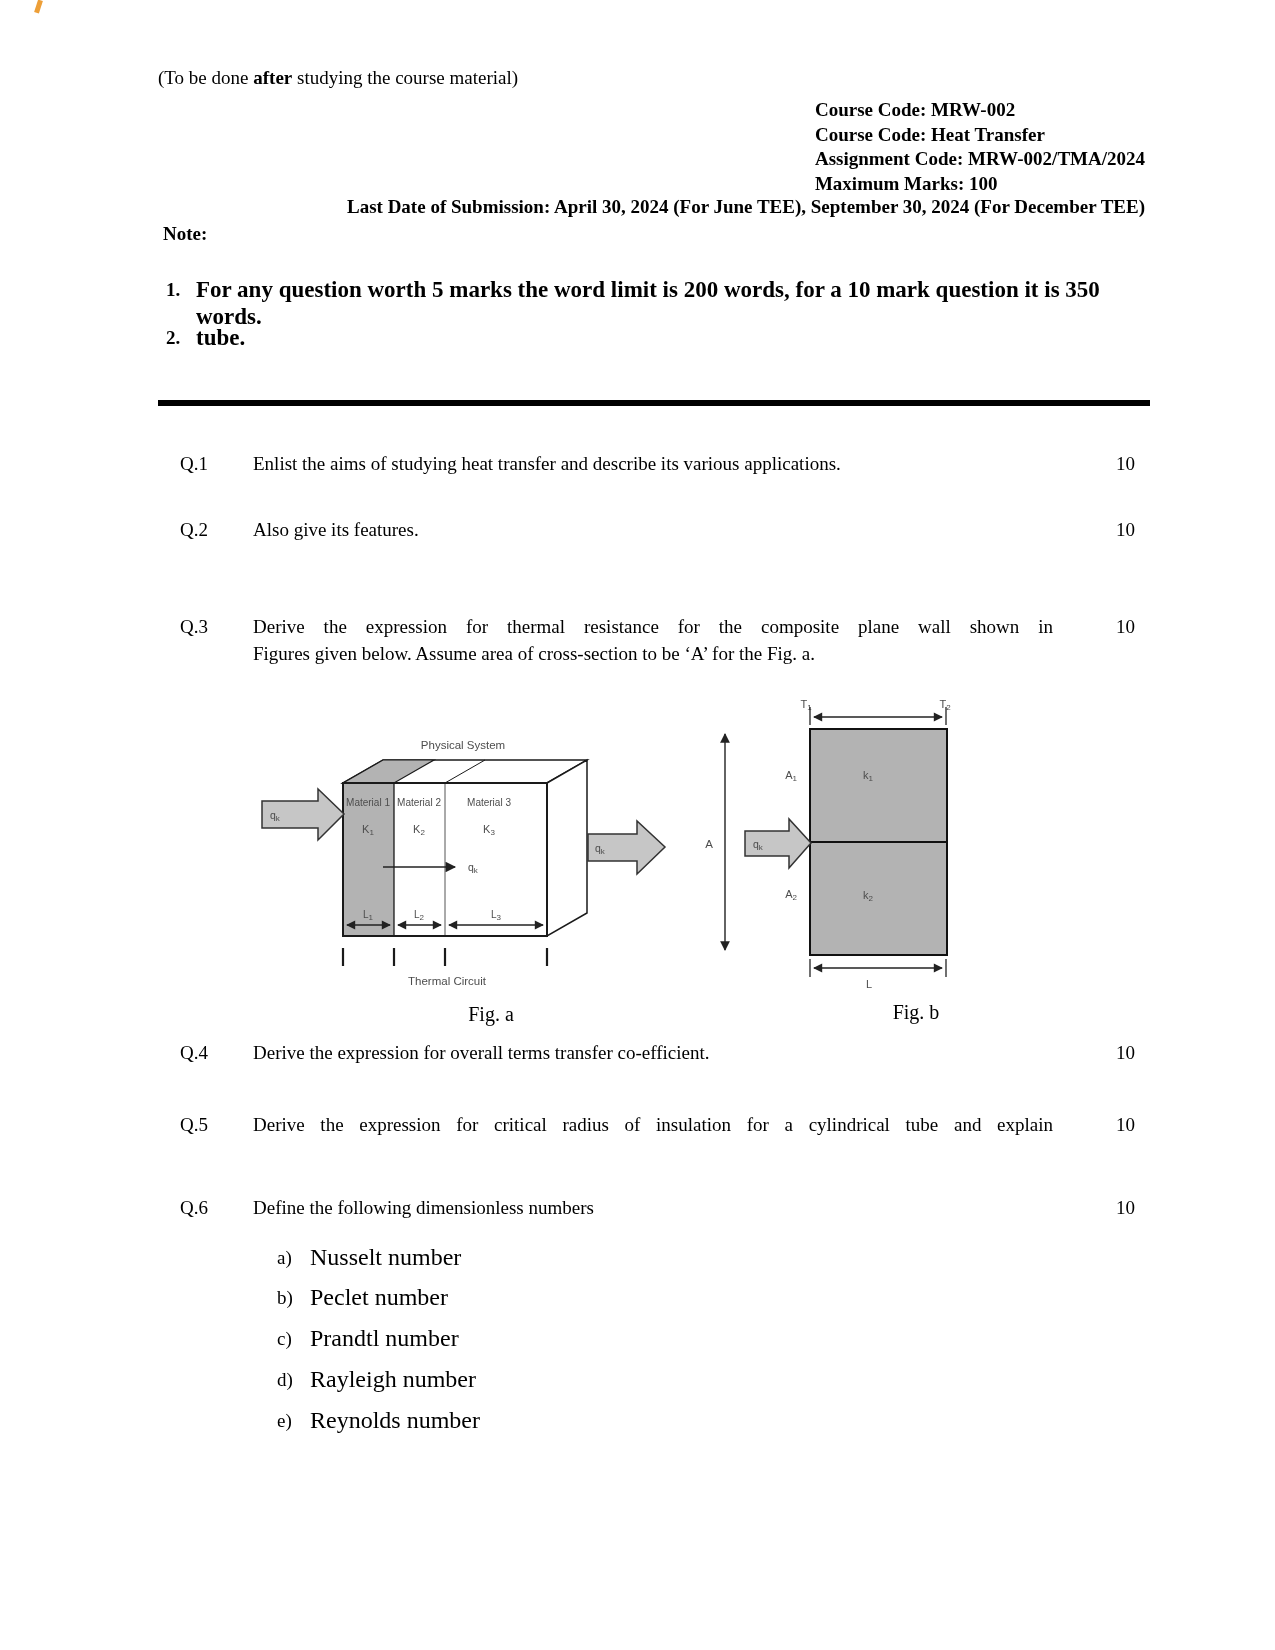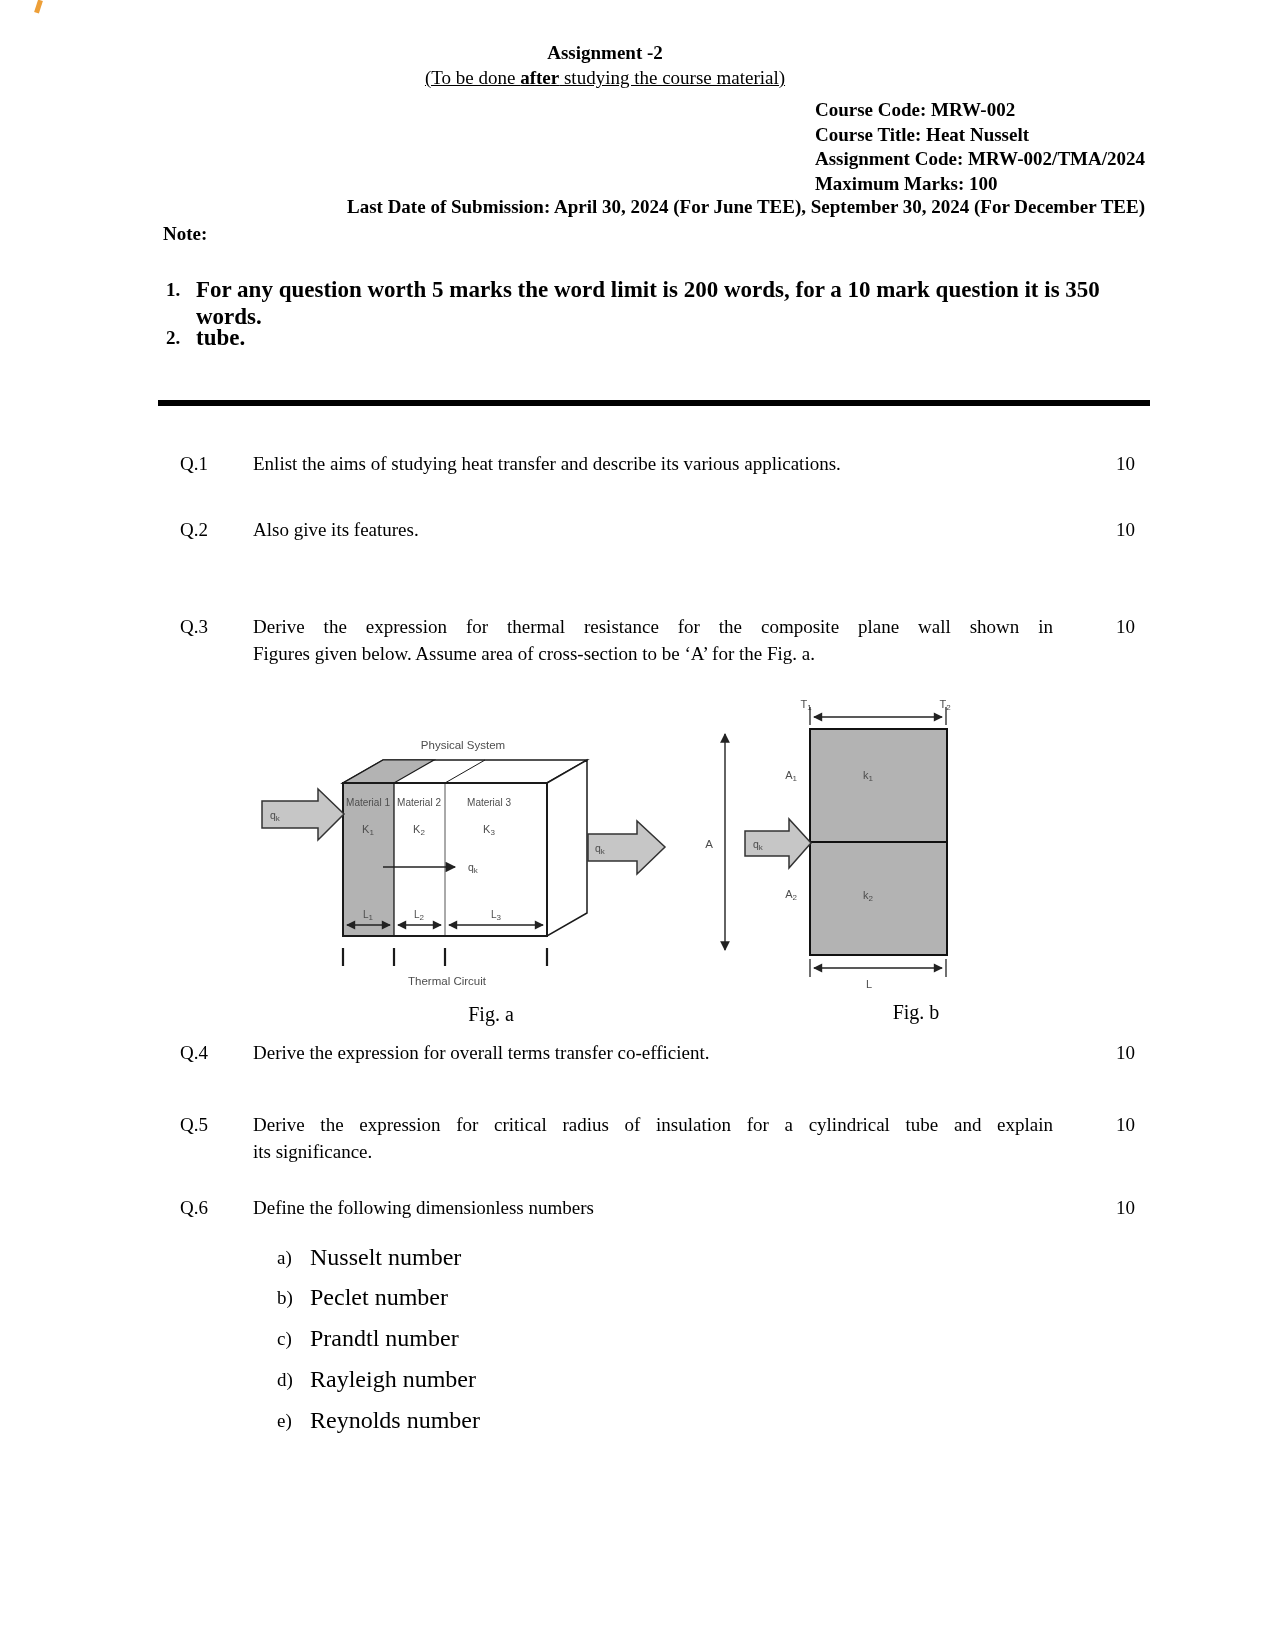--- a/index.html
+++ b/index.html
@@ -1,21 +1,21 @@
 <!DOCTYPE html>
 <html><head>
 <meta charset="utf-8">
 <style>
   html,body{margin:0;padding:0;background:#ffffff;}
   .page{position:relative;width:1275px;height:1650px;background:#fff;overflow:hidden;
         font-family:"Liberation Serif","DejaVu Serif",serif;color:#000;}
   .corner-mark{position:absolute;left:36px;top:0;width:5px;height:13px;background:#ed9f38;transform:rotate(18deg);}
   .title-wrap{position:absolute;left:158px;width:894px;top:42px;text-align:center;}
   .title{font-size:19px;font-weight:bold;}
-  .subtitle{position:absolute;left:158px;width:894px;top:67px;text-align:center;font-size:19px;text-decoration:underline;}
+  .subtitle{position:absolute;left:158px;width:894px;top:67px;text-align:left;font-size:19px;}
   .subtitle b{font-weight:bold;}
   .meta{position:absolute;right:130px;top:98px;text-align:left;font-weight:bold;font-size:19px;line-height:24.5px;}
   .last-date{position:absolute;left:160px;right:130px;top:196px;text-align:right;font-weight:bold;font-size:19px;}
   .note-label{position:absolute;left:163px;top:223px;font-weight:bold;font-size:19px;}
   .note-row{position:absolute;left:0;top:0;width:100%;}
   .note-num{position:absolute;left:166px;font-weight:bold;font-size:19px;line-height:27px;}
   .note-text{position:absolute;left:196px;width:934px;font-weight:bold;font-size:23px;line-height:27px;}
   .rule{position:absolute;left:158px;top:400px;width:992px;height:6px;background:#000;}
   .q-row{position:absolute;left:0;width:100%;}
   .q-num{position:absolute;left:180px;font-size:19px;line-height:27px;}
@@ -29,28 +29,25 @@
   .figlabel{font-family:"Liberation Sans","DejaVu Sans",sans-serif;fill:#4d4d4d;}
   .figcaption{font-family:"Liberation Serif","DejaVu Serif",serif;fill:#000;font-size:20px;}
 </style>
 </head>
 <body>
 
 <div class="page">
 
   <div class="corner-mark"></div>
 
-  <div class="title-wrap">
-    <span class="title">Assignment -2</span>
-  </div>
   <div class="subtitle"><span>(To be done </span><b>after</b><span> studying the course material)</span></div>
 
   <div class="meta">
     <div>Course Code: MRW-002</div>
-    <div>Course Title: Heat Nusselt</div>
+    <div>Course Code: Heat Transfer</div>
     <div>Assignment Code: MRW-002/TMA/2024</div>
     <div>Maximum Marks: 100</div>
   </div>
 
   <div class="last-date">Last Date of Submission: April 30, 2024 (For June TEE), September 30, 2024 (For December TEE)</div>
 
   <div class="note-label">Note:</div>
 
   <div class="note-row" style="top:276px">
     <div class="note-num">1.</div>
@@ -179,21 +176,20 @@
     <div class="q-text">
       <div>Derive the expression for overall terms transfer co-efficient.</div>
     </div>
     <div class="q-marks">10</div>
   </div>
 
   <div class="q-row" style="top:1111px">
     <div class="q-num">Q.5</div>
     <div class="q-text">
       <div class="stretch">Derive the expression for critical radius of insulation for a cylindrical tube and explain</div>
-      <div>its significance.</div>
     </div>
     <div class="q-marks">10</div>
   </div>
 
   <div class="q-row" style="top:1194px">
     <div class="q-num">Q.6</div>
     <div class="q-text">
       <div>Define the following dimensionless numbers</div>
     </div>
     <div class="q-marks">10</div>

